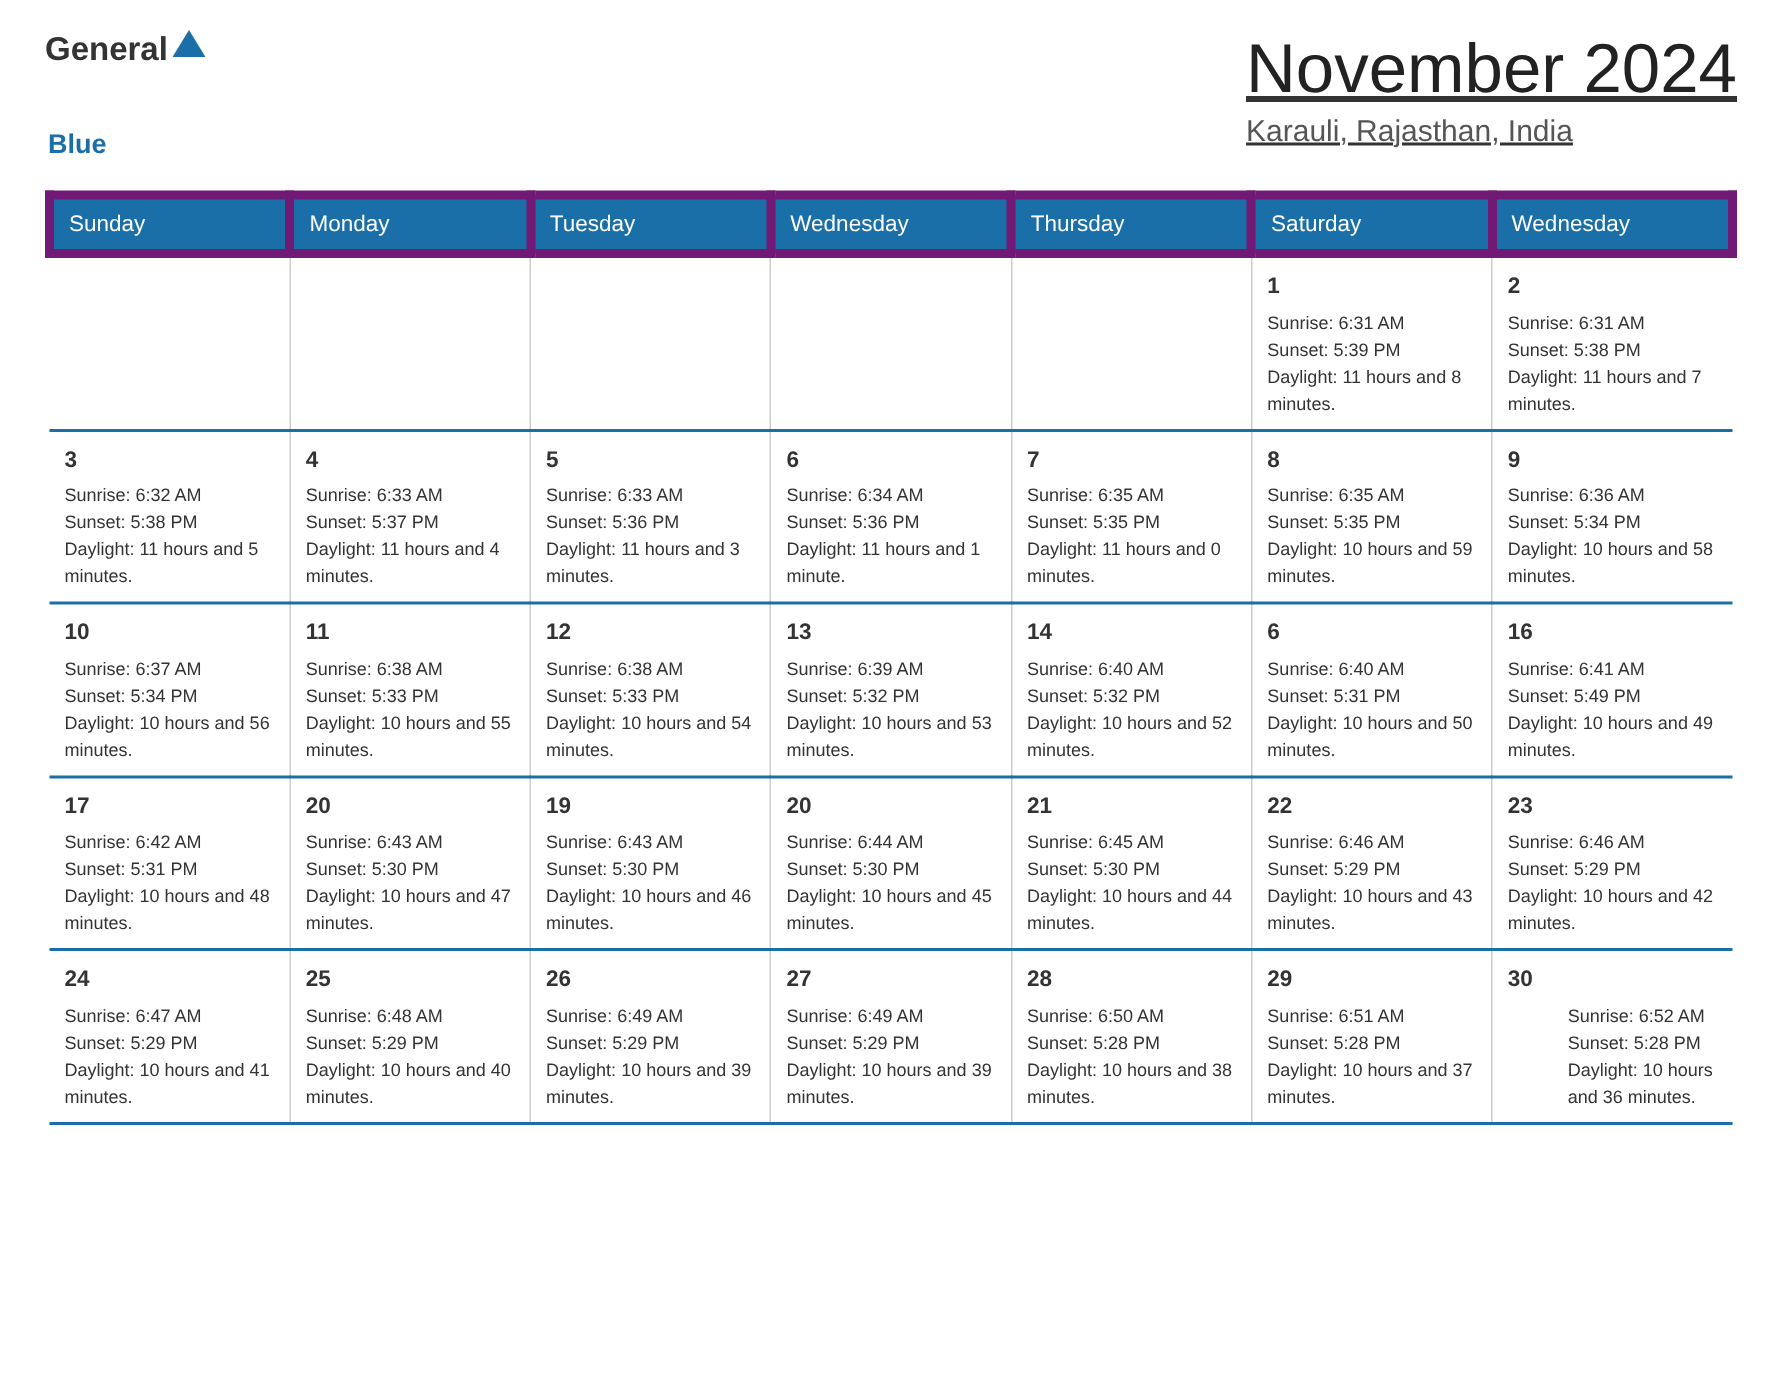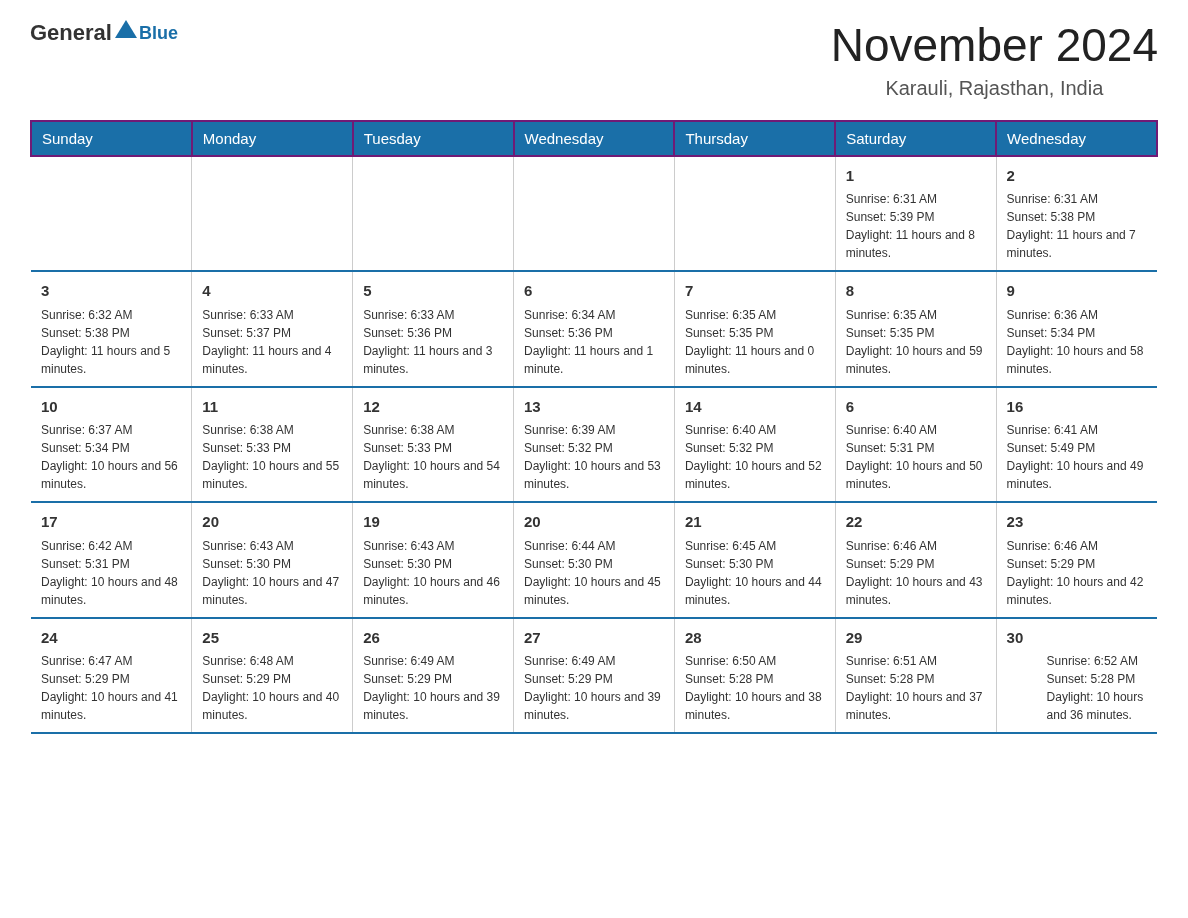--- a/index.html
+++ b/index.html
@@ -24,33 +24,35 @@
       font-weight: bold;
       color: #333;
     }
     .logo-text-blue {
       font-size: 18px;
       font-weight: bold;
       color: #1a6fa8;
     }
     .logo-wrapper {
       display: flex;
-      flex-direction: row;
+      flex-direction: column;
+      gap: 40px;
     }
     .logo-line1 {
       display: flex;
       align-items: center;
     }
     .logo-line2 {
       display: flex;
       align-items: center;
       margin-left: 2px;
     }
     .title-block {
-      text-align: center;
+      text-align: left;
+      text-decoration: underline;
     }
     .calendar-title {
       font-size: 46px;
       font-weight: normal;
       color: #222;
       line-height: 1.1;
     }
     .calendar-subtitle {
       font-size: 20px;
       color: #555;
@@ -63,21 +65,21 @@
     }
     thead tr {
       background-color: #1a6fa8;
     }
     thead th {
       color: #fff;
       font-size: 15px;
       font-weight: normal;
       padding: 8px 10px;
       text-align: left;
-      border: 2px solid #701a75;
+      border: 6px solid #701a75;
       margin-left: 46px;
     }
     tbody tr {
       border-bottom: 2px solid #1a6fa8;
     }
     tbody td {
       vertical-align: top;
       padding: 8px 10px;
       border-right: 1px solid #ccc;
       height: 115px;

